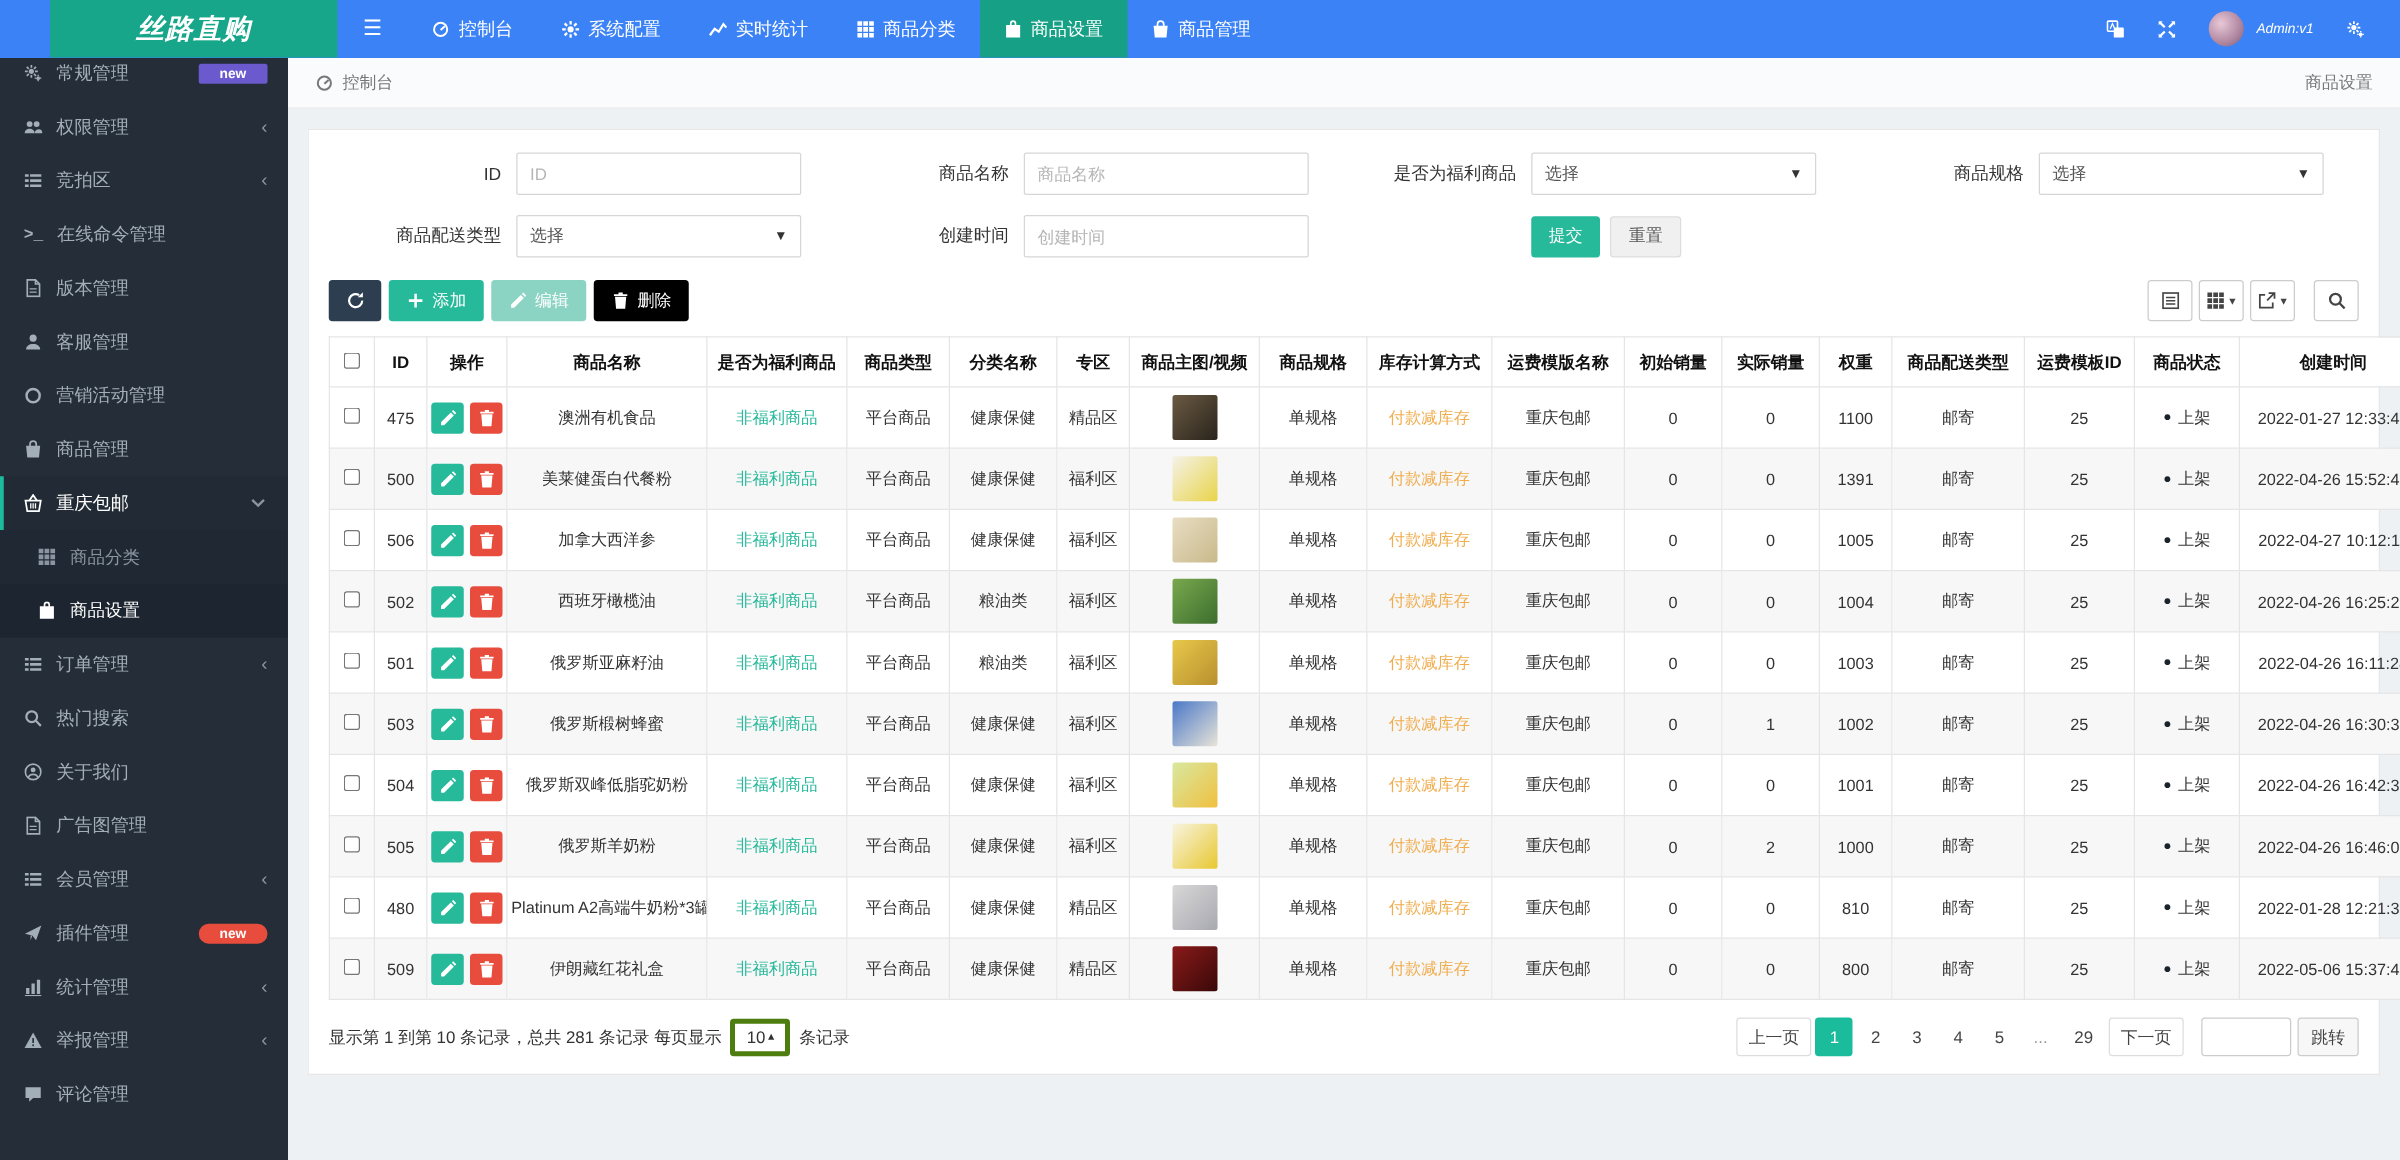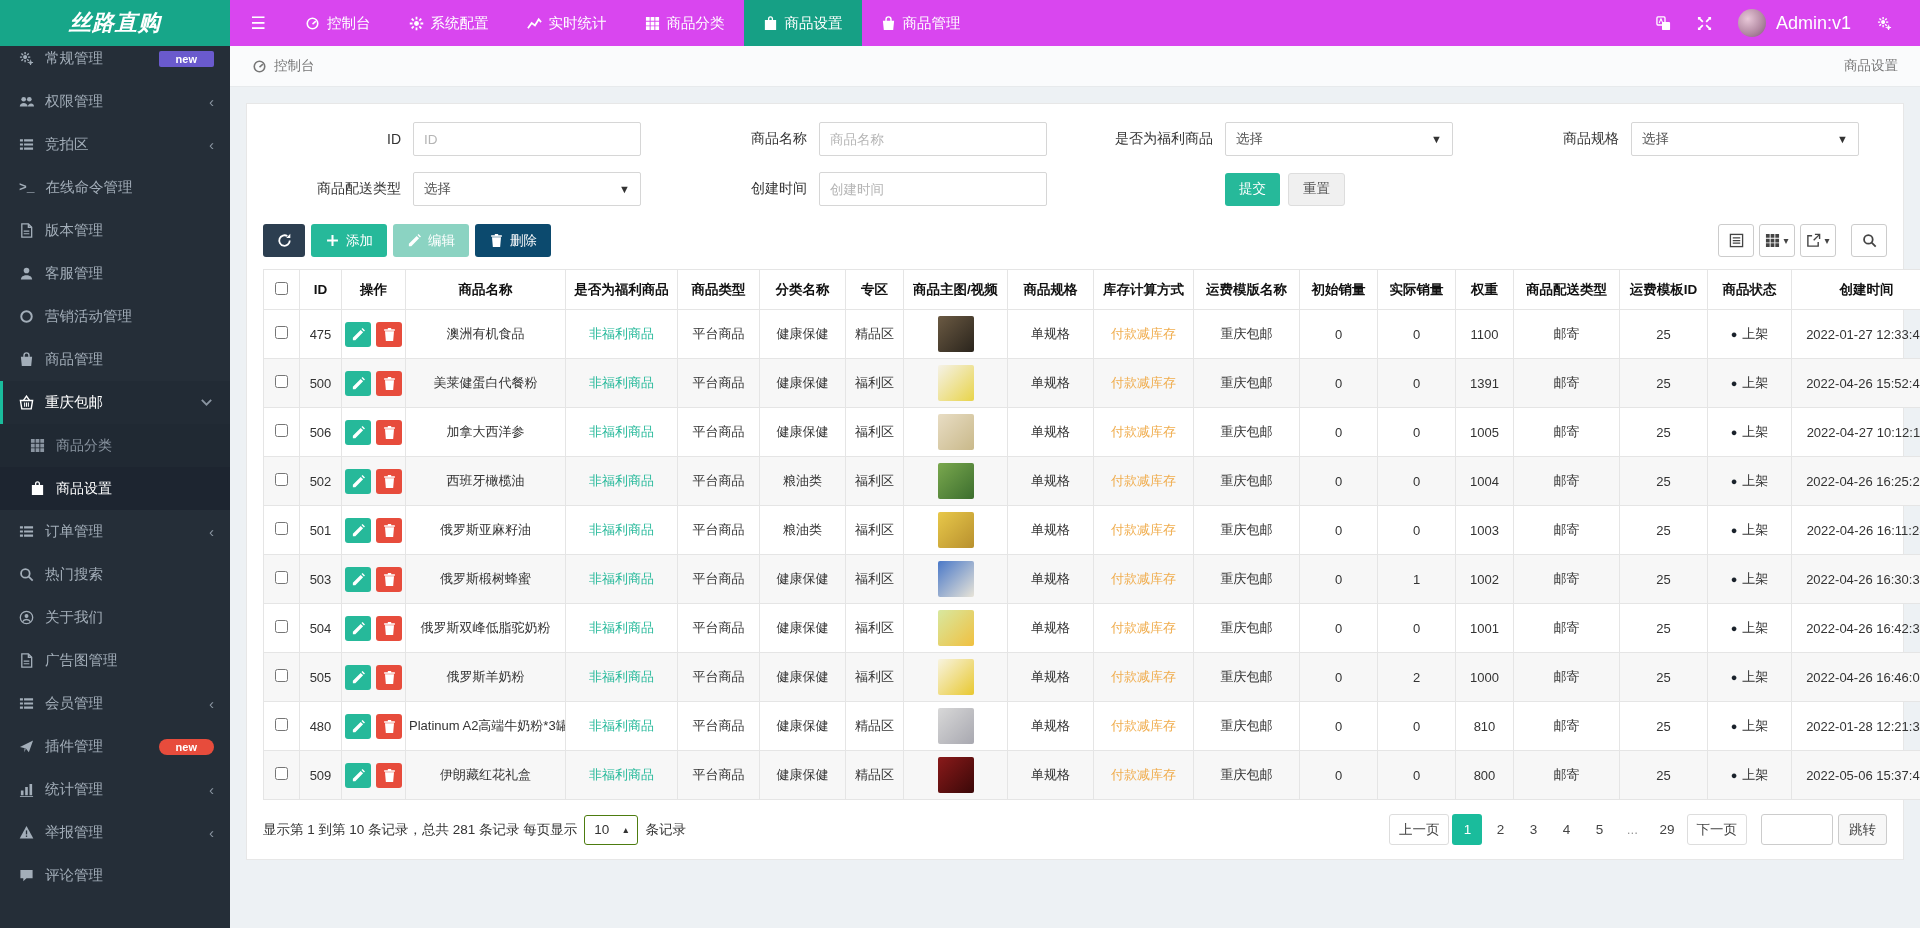--- a/index.html
+++ b/index.html
@@ -1,33 +1,33 @@
 <!DOCTYPE html>
 <html><head>
 <meta charset="utf-8">
 <style>
   * { box-sizing: border-box; margin: 0; padding: 0; }
   html,body { width:1920px; height:928px; overflow:hidden;
     font-family:"Liberation Sans","DejaVu Sans",sans-serif; background:#edf1f4; }
 
   
-  .navbar { position:fixed; top:0; left:0; right:0; height:46px; background:#d946ef;
-    display:flex; align-items:stretch; z-index:50; color:#fff; }
+  .navbar { position:fixed; top:0; left:0; right:0; height:46px; background:#3b82f6;
+    display:flex; align-items:stretch; z-index:50; color:#fff;padding-left:40px; }
   .logo { width:230px; background:#17a689; display:flex; align-items:center; justify-content:center;
     font-size:22px; font-weight:bold; letter-spacing:1px; font-style:italic; }
   .nav-burger { width:56px; display:flex; align-items:center; justify-content:center;
     font-size:17px; cursor:pointer; }
   .nav-menu { list-style:none; display:flex; align-items:stretch; }
   .nav-menu li { display:flex; align-items:center; gap:7px; padding:0 19px; font-size:14.5px; cursor:pointer; }
   .nav-menu li.active { background:#16a085; }
   .nav-right { margin-left:auto; display:flex; align-items:center; gap:26px; padding-right:28px; }
   .nav-ic { display:flex; align-items:center; cursor:pointer; }
   .avatar { width:28px; height:28px; border-radius:50%;
     background:radial-gradient(circle at 35% 35%, #e8c8d8, #b087a0 60%, #7a5a74); display:inline-block; }
-  .nav-user { font-size:18px; margin-left:-16px; }
+  .nav-user { font-size:11px; margin-left:-16px;font-style:italic; }
   .ic { display:inline-flex; align-items:center; justify-content:center; line-height:1; }
   .ic svg { display:block; }
 
   
   .sidebar { position:fixed; top:46px; left:0; bottom:0; width:230px; background:#252e38; overflow:hidden; }
   .side-list { margin-top:-9px; }
   .side-item { height:43px; display:flex; align-items:center; padding:0 16px; gap:11px;
     color:#a3aeb9; font-size:14.5px; cursor:pointer; border-left:3px solid transparent; }
   .side-item .lbl { flex:0 0 auto; }
   .side-item .spacer { flex:1; }
@@ -63,21 +63,21 @@
     display:inline-flex; align-items:center; gap:6px; padding:0 14px; color:#fff;
     font-family:"Liberation Sans","DejaVu Sans",sans-serif; }
   .btn-submit { background:#26b99a; }
   .btn-reset  { background:#f0f0f0; color:#555; border:1px solid #ddd; margin-left:8px; }
 
   
   .toolbar { display:flex; align-items:center; margin-bottom:12px; }
   .btn-refresh { background:#2c3e50; width:42px; justify-content:center; }
   .btn-add { background:#26b99a; margin-left:6px; }
   .btn-edit { background:#8bd3c2; margin-left:6px; }
-  .btn-del { background:#0c4a6e; margin-left:6px; }
+  .btn-del { background:#000000; margin-left:6px; }
   .tb-right { margin-left:auto; display:flex; gap:5px; }
   .tb-btn { width:36px; height:33px; background:#fff; border:1px solid #ccc; border-radius:3px;
     display:inline-flex; align-items:center; justify-content:center; gap:3px; color:#444; cursor:pointer; }
   .tb-btn.search-btn { margin-left:10px; }
   .tb-btn .caret { font-size:10px; }
 
   
   table { width:100%; border-collapse:collapse; table-layout:fixed; }
   th, td { border:1px solid #e5e5e5; text-align:center; font-size:13px; color:#333;
     padding:6px 3px; overflow:hidden; white-space:nowrap; }
@@ -89,21 +89,21 @@
   .mini-btn { width:26px; height:25px; border:none; border-radius:3px; color:#fff; cursor:pointer;
     display:inline-flex; align-items:center; justify-content:center; }
   .mini-edit { background:#26b99a; margin-right:5px; }
   .mini-del { background:#e74c3c; }
   .thumb { width:36px; height:36px; border-radius:2px; margin:0 auto; display:block; }
   .status-cell { display:inline-flex; align-items:center; gap:5px; }
   .status-dot { font-size:11px; color:#1a222b; }
 
   
   .table-footer { display:flex; align-items:center; margin-top:14px; font-size:13.5px; color:#333; }
-  .pg-size { display:inline-flex; align-items:center; gap:14px; border:1px solid #4d7c0f; border-radius:3px;
+  .pg-size { display:inline-flex; align-items:center; gap:2px; border:4px solid #4d7c0f; border-radius:3px;
     height:30px; padding:0 9px; margin:0 7px; cursor:pointer; background:#fff; }
   .pg-size .caret { font-size:10px; color:#333; }
   .pagination { margin-left:auto; display:flex; align-items:flex-start; gap:3px; }
   .page-item { min-width:30px; height:31px; display:inline-flex; align-items:center; justify-content:center;
     padding:0 9px; font-size:13.5px; color:#444; cursor:pointer; border-radius:3px; }
   .page-item.boxed { border:1px solid #ddd; background:#fff; }
   .page-item.active { background:#1abc9c; color:#fff; }
   .page-item.dots { color:#999; cursor:default; }
   .jump-input { width:72px; height:31px; border:1px solid #ccc; border-radius:3px; margin-left:14px; background:#fff; }
   .jump-btn { height:31px; border:1px solid #ccc; background:#f7f7f7; border-radius:3px; margin-left:5px;

